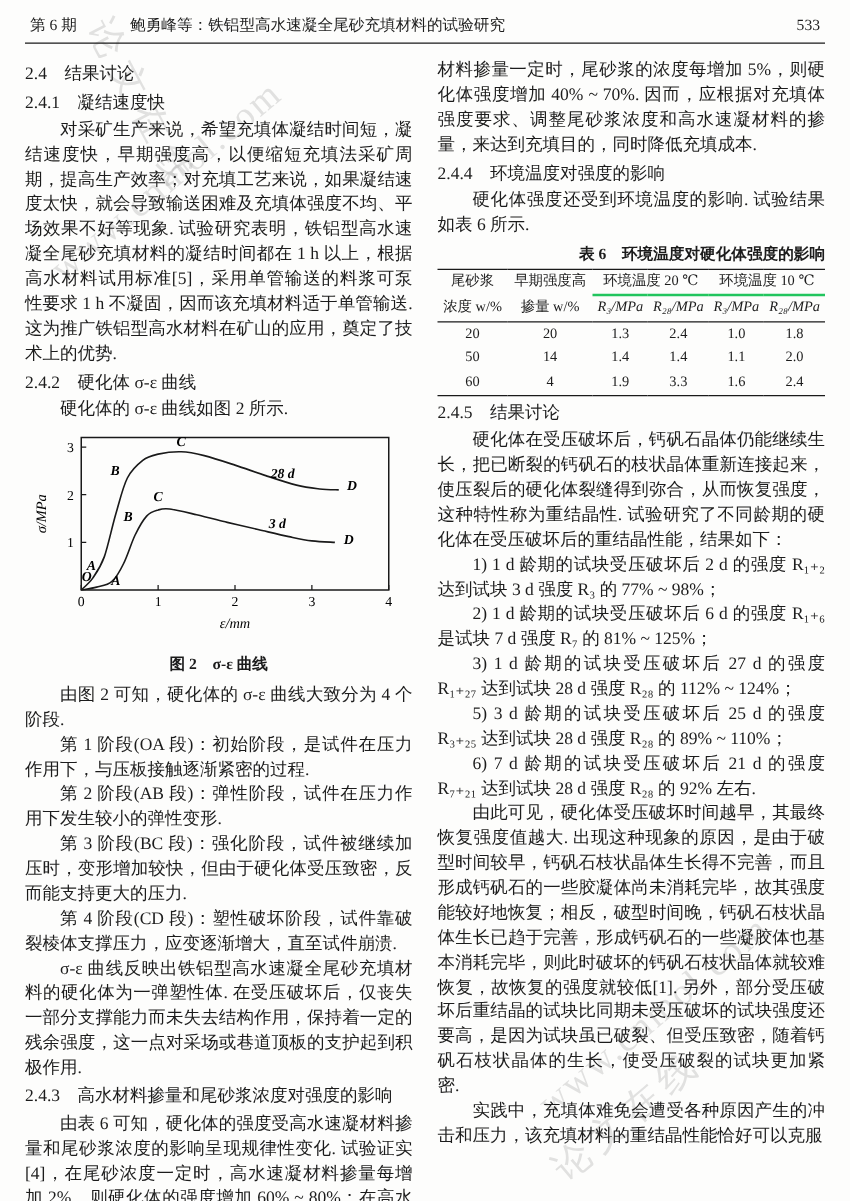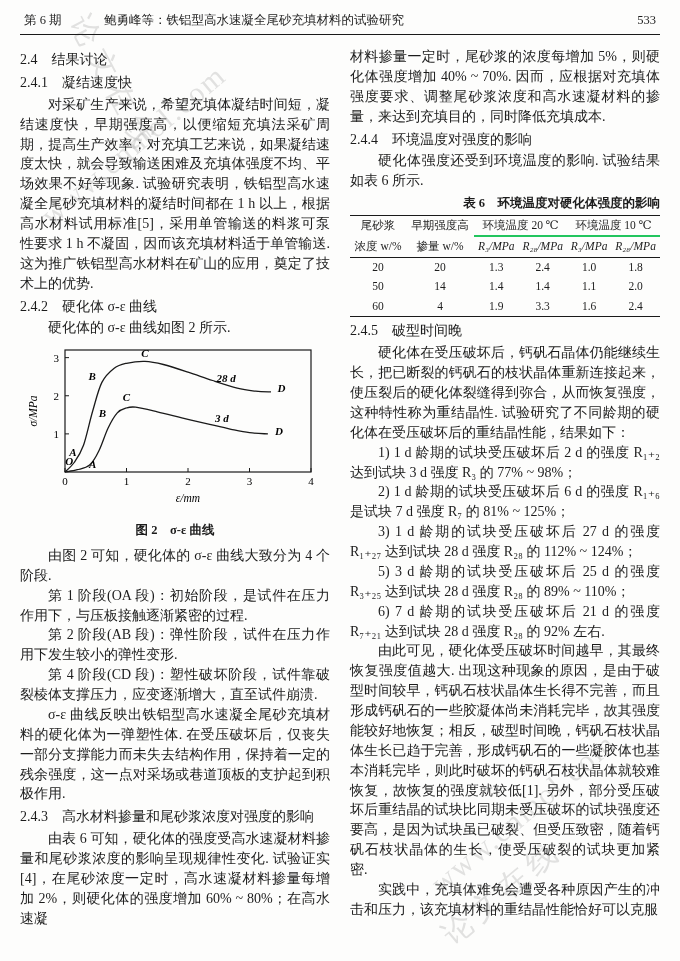--- a/index.html
+++ b/index.html
@@ -94,20 +94,21 @@
             <text x="201.13" y="40.025000000000006" text-anchor="middle" font-size="11" font-style="italic" font-weight="bold">28 d</text>
             <text x="196.825" y="80.4375" text-anchor="middle" font-size="11" font-style="italic" font-weight="bold">3 d</text>
           </svg>
       </div>
       <div class="fig-caption">图 2　σ-ε 曲线</div>
 
       <p class="para">由图 2 可知，硬化体的 σ-ε 曲线大致分为 4 个阶段.</p>
       <div id="stages-container">
           <p class="para">第 1 阶段(OA 段)：初始阶段，是试件在压力作用下，与压板接触逐渐紧密的过程.</p>
           <p class="para">第 2 阶段(AB 段)：弹性阶段，试件在压力作用下发生较小的弹性变形.</p>
+          <p class="para">第 3 阶段(BC 段)：强化阶段，试件被继续加压时，变形增加较快，但由于硬化体受压致密，反而能支持更大的压力.</p>
           <p class="para">第 4 阶段(CD 段)：塑性破坏阶段，试件靠破裂棱体支撑压力，应变逐渐增大，直至试件崩溃.</p>
         </div>
       <p class="para">σ-ε 曲线反映出铁铝型高水速凝全尾砂充填材料的硬化体为一弹塑性体. 在受压破坏后，仅丧失一部分支撑能力而未失去结构作用，保持着一定的残余强度，这一点对采场或巷道顶板的支护起到积极作用.</p>
       <div class="sec-h">2.4.3　高水材料掺量和尾砂浆浓度对强度的影响</div>
       <p class="para">由表 6 可知，硬化体的强度受高水速凝材料掺量和尾砂浆浓度的影响呈现规律性变化. 试验证实[4]，在尾砂浓度一定时，高水速凝材料掺量每增加 2%，则硬化体的强度增加 60% ~ 80%；在高水速凝</p>
     </div>
 
     <div class="col">
       <p class="para-noindent">材料掺量一定时，尾砂浆的浓度每增加 5%，则硬化体强度增加 40% ~ 70%. 因而，应根据对充填体强度要求、调整尾砂浆浓度和高水速凝材料的掺量，来达到充填目的，同时降低充填成本.</p>
       <div class="sec-h">2.4.4　环境温度对强度的影响</div>
@@ -152,21 +153,21 @@
               <td>60</td>
               <td>4</td>
               <td>1.9</td>
               <td>3.3</td>
               <td>1.6</td>
               <td>2.4</td>
             </tr>
           </tbody>
       </table>
 
-      <div class="sec-h">2.4.5　破型时间晚</div>
+      <div class="sec-h">2.4.5　结果讨论</div>
       <p class="para">硬化体在受压破坏后，钙矾石晶体仍能继续生长，把已断裂的钙矾石的枝状晶体重新连接起来，使压裂后的硬化体裂缝得到弥合，从而恢复强度，这种特性称为重结晶性. 试验研究了不同龄期的硬化体在受压破坏后的重结晶性能，结果如下：</p>
       <div id="items-container">
           <p class="para">1) 1 d 龄期的试块受压破坏后 2 d 的强度 R₁₊₂ 达到试块 3 d 强度 R₃ 的 77% ~ 98%；</p>
           <p class="para">2) 1 d 龄期的试块受压破坏后 6 d 的强度 R₁₊₆ 是试块 7 d 强度 R₇ 的 81% ~ 125%；</p>
           <p class="para">3) 1 d 龄期的试块受压破坏后 27 d 的强度 R₁₊₂₇ 达到试块 28 d 强度 R₂₈ 的 112% ~ 124%；</p>
           <p class="para">5) 3 d 龄期的试块受压破坏后 25 d 的强度 R₃₊₂₅ 达到试块 28 d 强度 R₂₈ 的 89% ~ 110%；</p>
           <p class="para">6) 7 d 龄期的试块受压破坏后 21 d 的强度 R₇₊₂₁ 达到试块 28 d 强度 R₂₈ 的 92% 左右.</p>
         </div>
       <p class="para">由此可见，硬化体受压破坏时间越早，其最终恢复强度值越大. 出现这种现象的原因，是由于破型时间较早，钙矾石枝状晶体生长得不完善，而且形成钙矾石的一些胶凝体尚未消耗完毕，故其强度能较好地恢复；相反，破型时间晚，钙矾石枝状晶体生长已趋于完善，形成钙矾石的一些凝胶体也基本消耗完毕，则此时破坏的钙矾石枝状晶体就较难恢复，故恢复的强度就较低[1]. 另外，部分受压破坏后重结晶的试块比同期未受压破坏的试块强度还要高，是因为试块虽已破裂、但受压致密，随着钙矾石枝状晶体的生长，使受压破裂的试块更加紧密.</p>
       <p class="para">实践中，充填体难免会遭受各种原因产生的冲击和压力，该充填材料的重结晶性能恰好可以克服</p>

